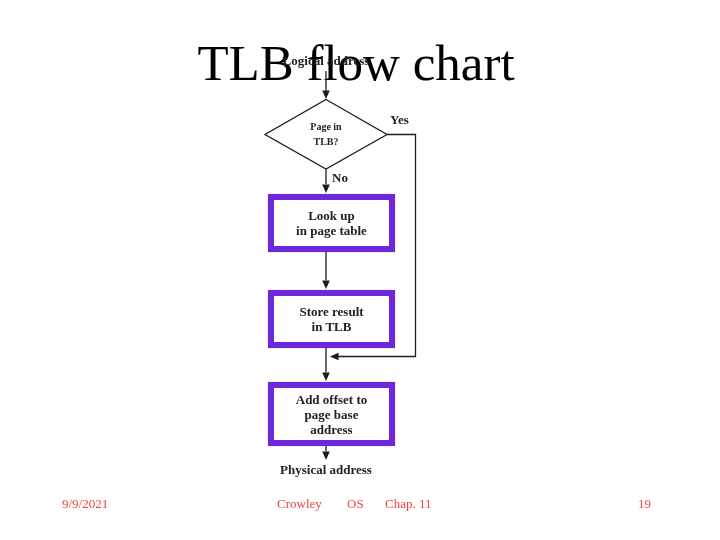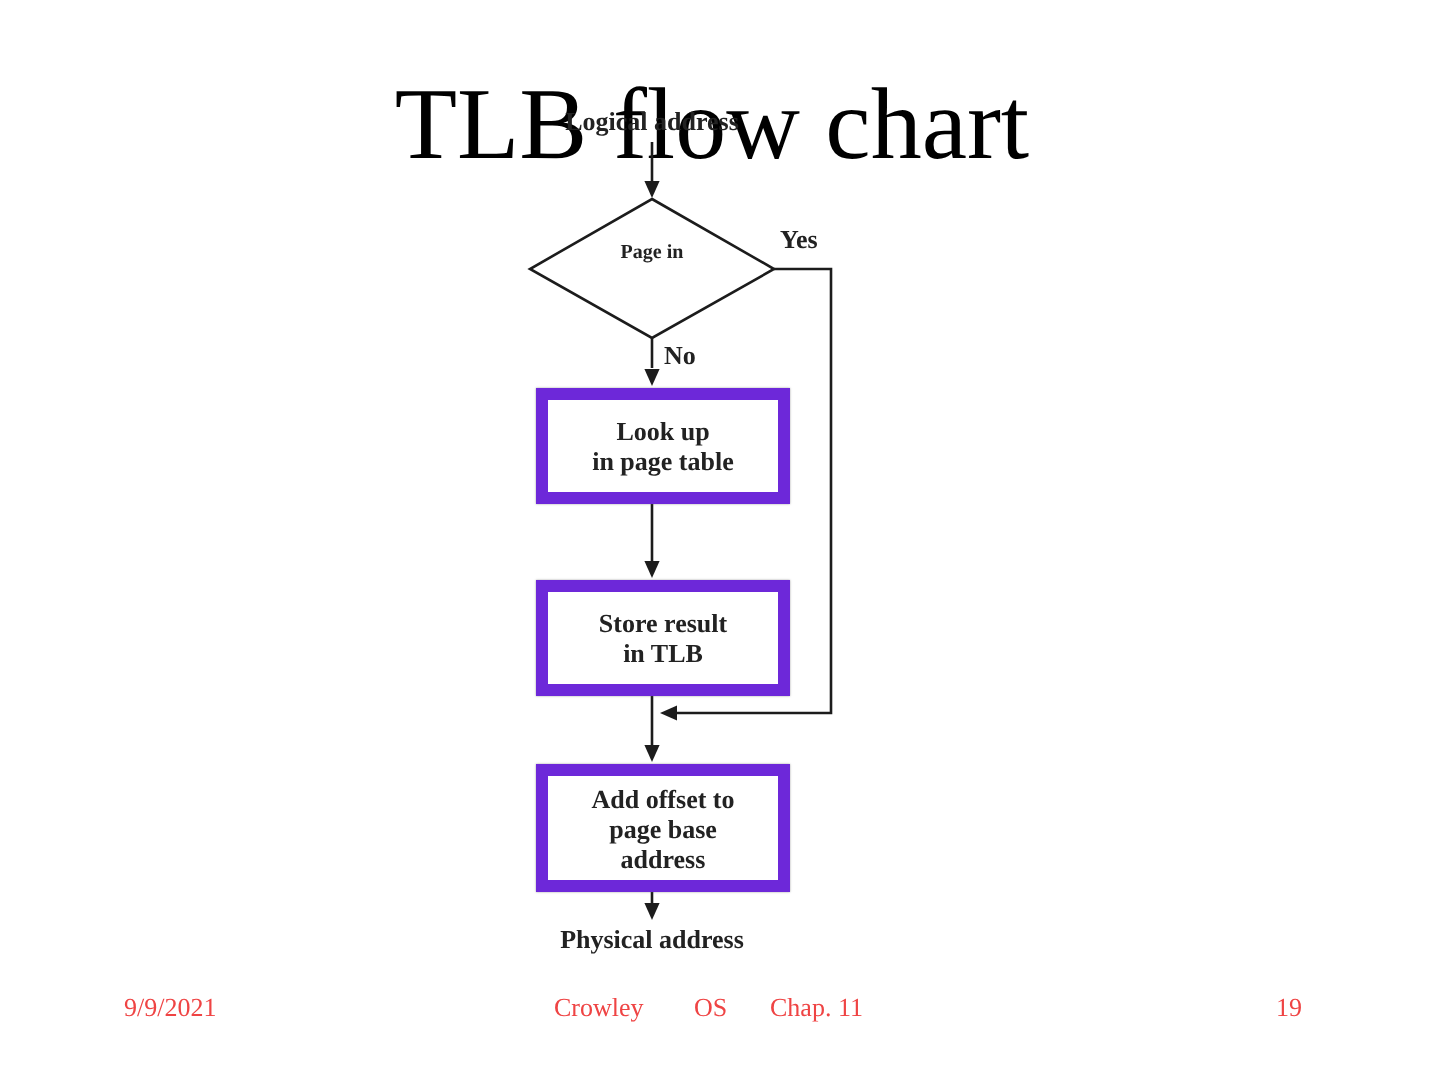--- a/index.html
+++ b/index.html
@@ -95,20 +95,21 @@
   <polygon class="fc-head" points="322.2,372.5 329.8,372.5 326,381"></polygon>
 
   <line class="fc-line" x1="326" y1="433" x2="326" y2="451.5"></line>
   <polygon class="fc-head" points="322.2,451.5 329.8,451.5 326,460"></polygon>
 </svg>
 
 <div class="abs fc-label fc-center" style="left:226px; top:53px; width:200px;">Logical address</div>
 
 <div class="abs diamond-text">
   <div>Page in</div>
+  <div>TLB?</div>
 </div>
 
 <div class="abs fc-label" style="left:390px; top:112px;">Yes</div>
 
 <div class="abs fc-label" style="left:332px; top:170px;">No</div>
 
 <div class="abs fc-box" style="left:268px; top:194px; width:115px; height:46px;">
   <div>Look up</div>
   <div>in page table</div>
 </div>

